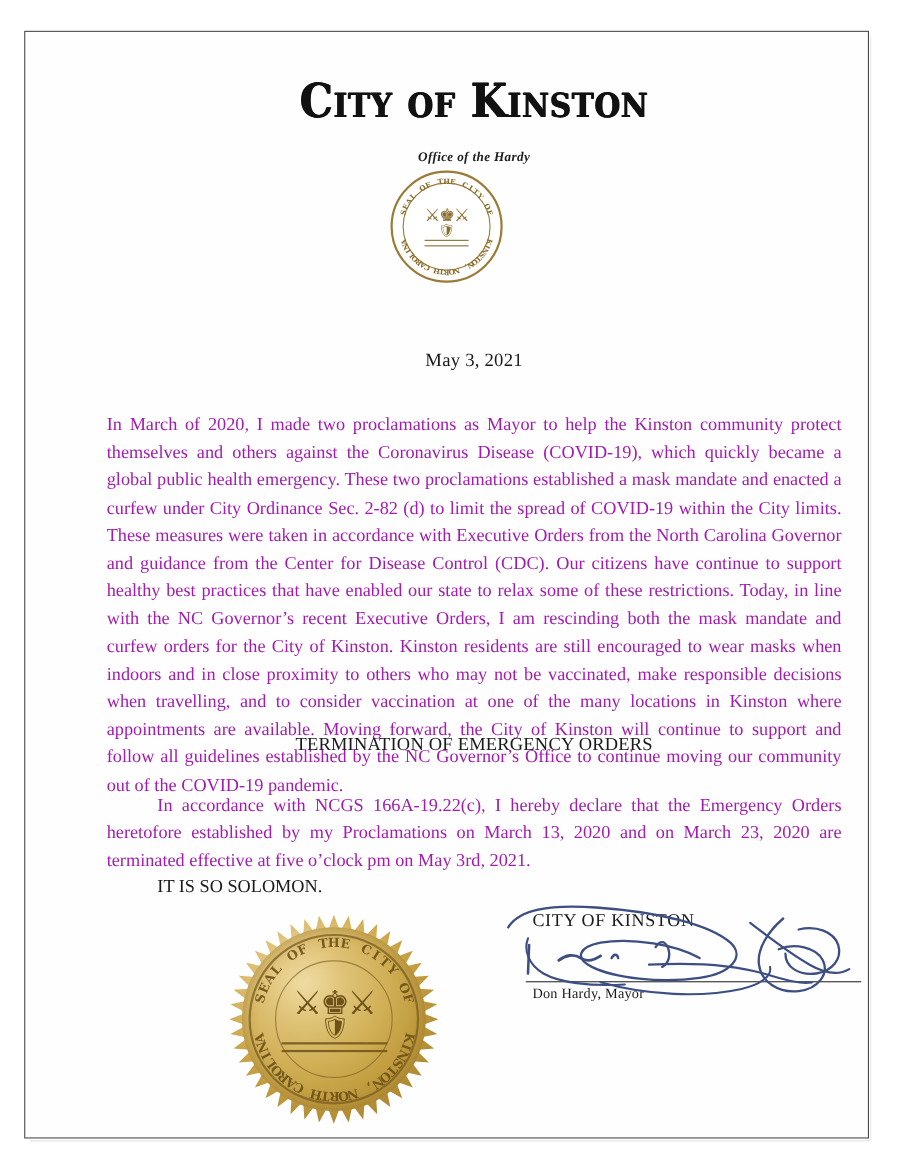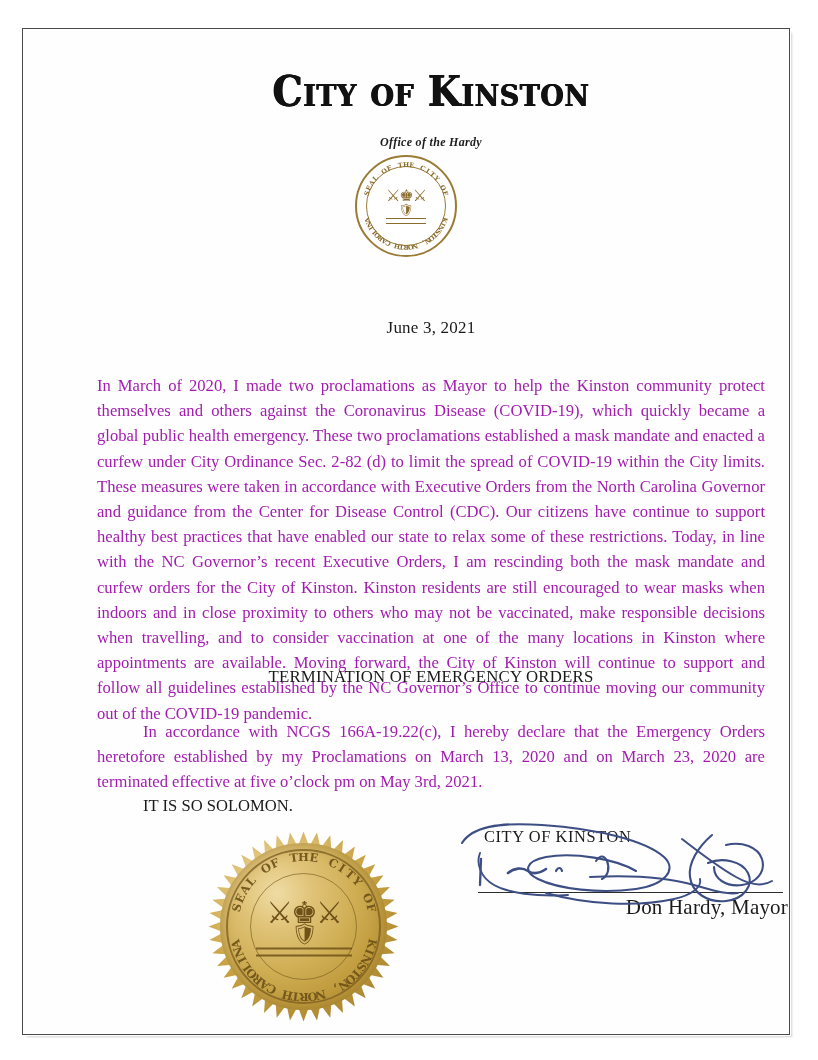--- a/index.html
+++ b/index.html
@@ -183,24 +183,23 @@
     color: #1a1a1a;
     padding-left: 6px;
   }
   .sig-rule {
     margin-top: 45px;
     border-top: 1px solid #2e2e2e;
     width: 305px;
   }
   .sig-name {
     margin-top: 2px;
-    font-size: 21px;
+    font-size: 13px;
     letter-spacing: 0.2px;
     padding-left: 6px;
-    text-align: right;
   }
   #signature-ink {
     position: absolute;
     left: -28px;
     top: -8px;
     width: 340px;
     height: 105px;
     pointer-events: none;
   }
 
@@ -340,21 +339,21 @@
             <span style="font-size: 6.5px; transform: rotate(70deg) translate(0px, 41px) rotate(180deg) translate(-50%, -50%);">A</span>
           </div>
         <div class="seal-arms">
           <div class="arms-fig" style="font-size:16px;letter-spacing:-1px;">⚔♚⚔</div>
           <div class="arms-fig small" style="font-size:12px;">🛡</div>
           <div class="arms-base"></div>
         </div>
       </div>
     </div>
 
-    <div class="content" id="date-line">June 3, 2021</div>
+    <div class="content" id="date-line">May 3, 2021</div>
 
     <div class="content body-para" id="para-1">In March of 2020, I made two proclamations as Mayor to help the Kinston community protect themselves and others against the Coronavirus Disease (COVID-19), which quickly became a global public health emergency. These two proclamations established a mask mandate  and enacted a curfew under City Ordinance Sec. 2-82 (d) to limit the spread of COVID-19 within the City limits. These measures were taken in accordance with Executive Orders from the North Carolina Governor and guidance from the Center for Disease Control (CDC). Our citizens have continue to support healthy best practices that have enabled our state to relax some of these restrictions. Today, in line with the NC Governor’s recent Executive Orders, I am rescinding both the mask mandate and curfew orders for the City of Kinston. Kinston residents are still encouraged to wear masks when indoors and in close proximity to others who may not be vaccinated, make responsible decisions when travelling, and to consider vaccination at one of the many locations in Kinston where appointments are available. Moving forward, the City of Kinston will continue to support and follow all guidelines established by the NC Governor’s Office to continue moving our community out of the COVID-19 pandemic.</div>
 
     <div class="content" id="heading-termination">TERMINATION OF EMERGENCY ORDERS</div>
 
     <div class="content body-para" id="para-2">
       <span class="indent"></span><span>In accordance with NCGS 166A-19.22(c), I hereby declare that the Emergency Orders heretofore established by my Proclamations on March 13, 2020 and on March 23, 2020 are terminated effective at five o’clock  pm on May 3rd, 2021.</span>
     </div>
 
     <div class="content" id="ordered-line">

